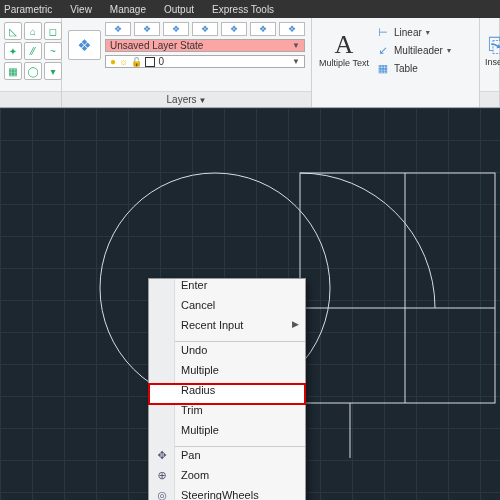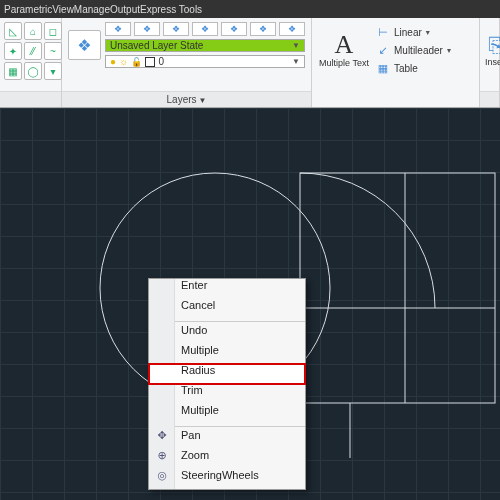--- a/index.html
+++ b/index.html
@@ -1,39 +1,39 @@
 <!DOCTYPE html>
 <html><head>
 <meta charset="utf-8">
 <style>
   * { box-sizing: border-box; margin: 0; padding: 0; font-family: "Segoe UI", Arial, sans-serif; }
   body { background: #1f2a33; width: 500px; height: 500px; overflow: hidden; position: relative; }
 
   
-  .menubar { background: #333; height: 18px; display: flex; align-items: center; padding: 0 4px; font-size: 10px; color: #ddd; }
+  .menubar { background: #333; height: 18px; display: flex; align-items: center; padding: 0 4px; gap: 18px; font-size: 10px; color: #ddd; }
   .menubar span { cursor: default; }
 
   
   .ribbon { background: #f5f6f7; height: 90px; display: flex; border-bottom: 1px solid #aaa; }
   .ribbon-group { border-right: 1px solid #d0d0d0; display: flex; flex-direction: column; justify-content: space-between; }
   .ribbon-group-label { background: #e9eaec; font-size: 10px; text-align: center; color: #444; padding: 2px 0; border-top: 1px solid #d9d9d9; }
   .ribbon-group-label .drop { font-size: 8px; margin-left: 2px; }
 
   
   .g1 { width: 62px; }
   .g1-body { display: grid; grid-template-columns: repeat(3,18px); grid-template-rows: repeat(3,18px); gap: 2px; padding: 4px; }
   .mini { width: 18px; height: 18px; border: 1px solid #b8b8b8; border-radius: 2px; background: #fff; display:flex; align-items:center; justify-content:center; font-size:10px; color:#2a6; }
 
   
   .g2 { width: 250px; }
   .g2-body { padding: 4px 6px; display:flex; flex-direction:column; gap:4px; }
   .layer-row { display:flex; gap:4px; align-items:center; }
   .layer-stack { width:34px; height:30px; border:1px solid #bbb; border-radius:2px; background:#fff; display:flex; align-items:center; justify-content:center; color:#4a90d9; font-size:16px; }
   .layer-btn { width:26px; height:14px; border:1px solid #bbb; background:#fff; display:flex; align-items:center; justify-content:center; font-size:9px; color:#4a90d9; }
-  .layer-select { flex:1; height:18px; border:1px solid #aaa; background:#84cc16; font-size:10px; padding:0 4px; display:flex; align-items:center; justify-content:space-between; color:#333; }
+  .layer-select { flex:1; height:18px; border:1px solid #aaa; background:#fca5a5; font-size:10px; padding:0 4px; display:flex; align-items:center; justify-content:space-between; color:#333; }
   .layer-select2 { flex:1; height:18px; border:1px solid #aaa; background:#fff; font-size:10px; padding:0 4px; display:flex; align-items:center; color:#333; gap:3px; }
   .swatch { width:10px;height:10px;border:1px solid #333;background:#fff; }
   .bulb { color:#e6b800; font-size:10px; }
   .sun { color:#e6b800; font-size:10px; }
   .lock { color:#888; font-size:9px; }
 
   
   .g3 { width: 168px; }
   .g3-body { display:flex; padding:4px; gap:4px; }
   .bigbtn { width:56px; height:56px; display:flex; flex-direction:column; align-items:center; justify-content:center; font-size:9px; color:#333; border:1px solid transparent; }
@@ -186,20 +186,24 @@
 
   <div class="ctx">
     <div class="ctx-iconcol"></div>
     <ul>
       <li>
           <span>Enter</span>
         </li>
       <li>
           <span>Cancel</span>
         </li>
+      <li>
+          <span>Recent Input</span>
+          <span class="arrow">▶</span>
+        </li>
       <li class="sep"></li>
       <li>
           <span>Undo</span>
         </li>
       <li>
           <span>Multiple</span>
         </li>
       <li class="hi">
           <span>Radius</span>
         </li>

